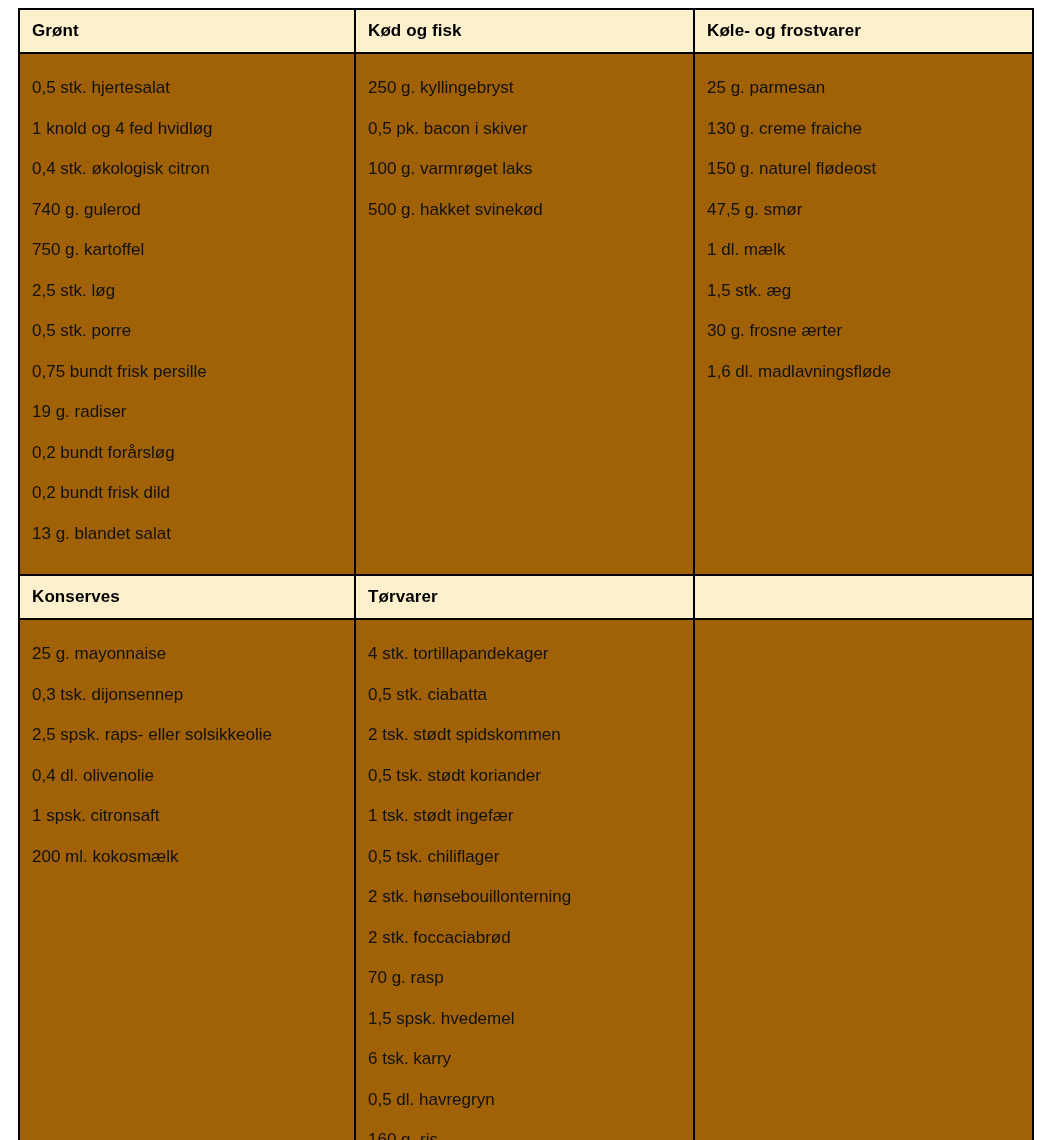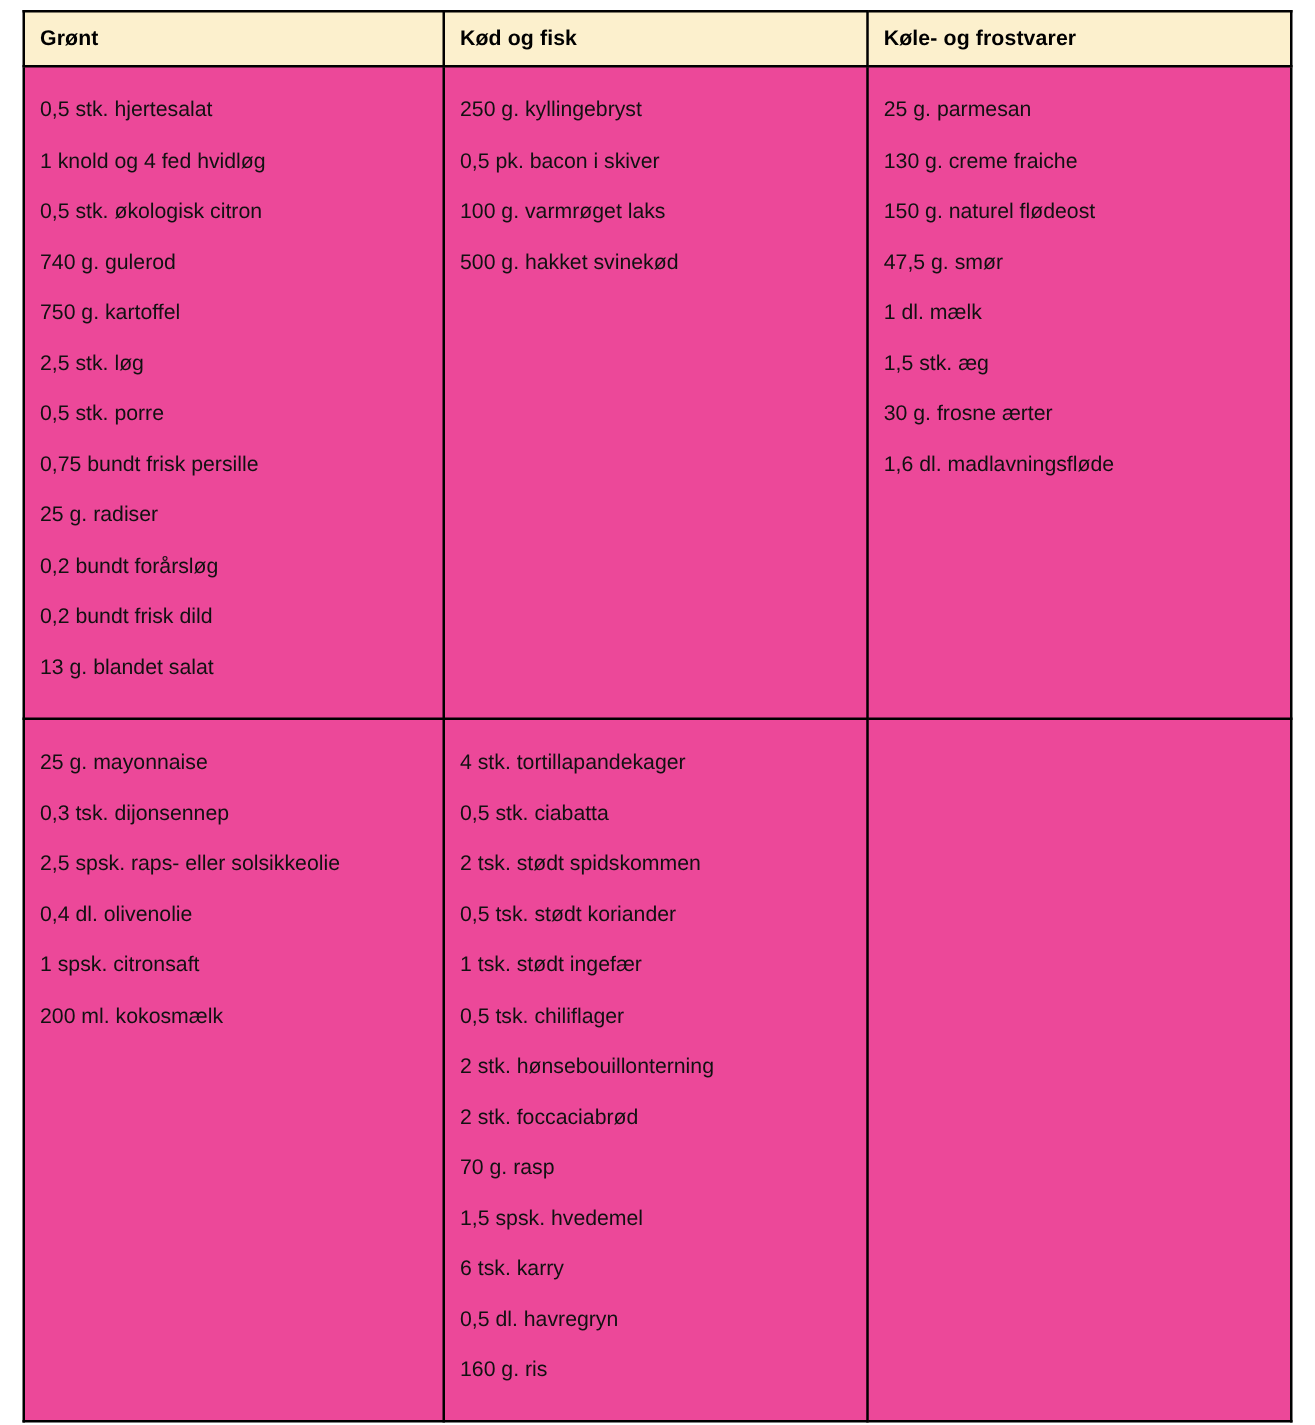--- a/index.html
+++ b/index.html
@@ -52,21 +52,21 @@
   .section-header-label {
     font-size: 17px;
     font-weight: bold;
     line-height: 1.2;
     letter-spacing: 0.1px;
     color: #000000;
   }
 
   
   td.items-cell {
-    background: #ec4899;
+    background: #a16207;
     padding: 14px 0 14px 12px;
   }
   td.items-cell.empty-cell {
     padding: 0;
   }
 
   ul.item-list {
     list-style: none;
     margin: 0;
     padding: 0;
@@ -106,27 +106,27 @@
         <td class="section-header">
           <span class="section-header-label">Køle- og frostvarer</span>
         </td>
       </tr>
 
       <tr class="block-one">
         <td class="items-cell">
           <ul class="item-list">
             <li>0,5 stk. hjertesalat</li>
             <li>1 knold og 4 fed hvidløg</li>
-            <li>0,5 stk. økologisk citron</li>
+            <li>0,4 stk. økologisk citron</li>
             <li>740 g. gulerod</li>
             <li>750 g. kartoffel</li>
             <li>2,5 stk. løg</li>
             <li>0,5 stk. porre</li>
             <li>0,75 bundt frisk persille</li>
-            <li>25 g. radiser</li>
+            <li>19 g. radiser</li>
             <li>0,2 bundt forårsløg</li>
             <li>0,2 bundt frisk dild</li>
             <li>13 g. blandet salat</li>
           </ul>
         </td>
         <td class="items-cell">
           <ul class="item-list">
             <li>250 g. kyllingebryst</li>
             <li>0,5 pk. bacon i skiver</li>
             <li>100 g. varmrøget laks</li>
@@ -140,20 +140,31 @@
             <li>150 g. naturel flødeost</li>
             <li>47,5 g. smør</li>
             <li>1 dl. mælk</li>
             <li>1,5 stk. æg</li>
             <li>30 g. frosne ærter</li>
             <li>1,6 dl. madlavningsfløde</li>
           </ul>
         </td>
       </tr>
 
+      <tr>
+        <td class="section-header">
+          <span class="section-header-label">Konserves</span>
+        </td>
+        <td class="section-header">
+          <span class="section-header-label">Tørvarer</span>
+        </td>
+        <td class="section-header">
+          <span class="section-header-label"></span>
+        </td>
+      </tr>
 
       <tr class="block-two">
         <td class="items-cell">
           <ul class="item-list">
             <li>25 g. mayonnaise</li>
             <li>0,3 tsk. dijonsennep</li>
             <li>2,5 spsk. raps- eller solsikkeolie</li>
             <li>0,4 dl. olivenolie</li>
             <li>1 spsk. citronsaft</li>
             <li>200 ml. kokosmælk</li>

